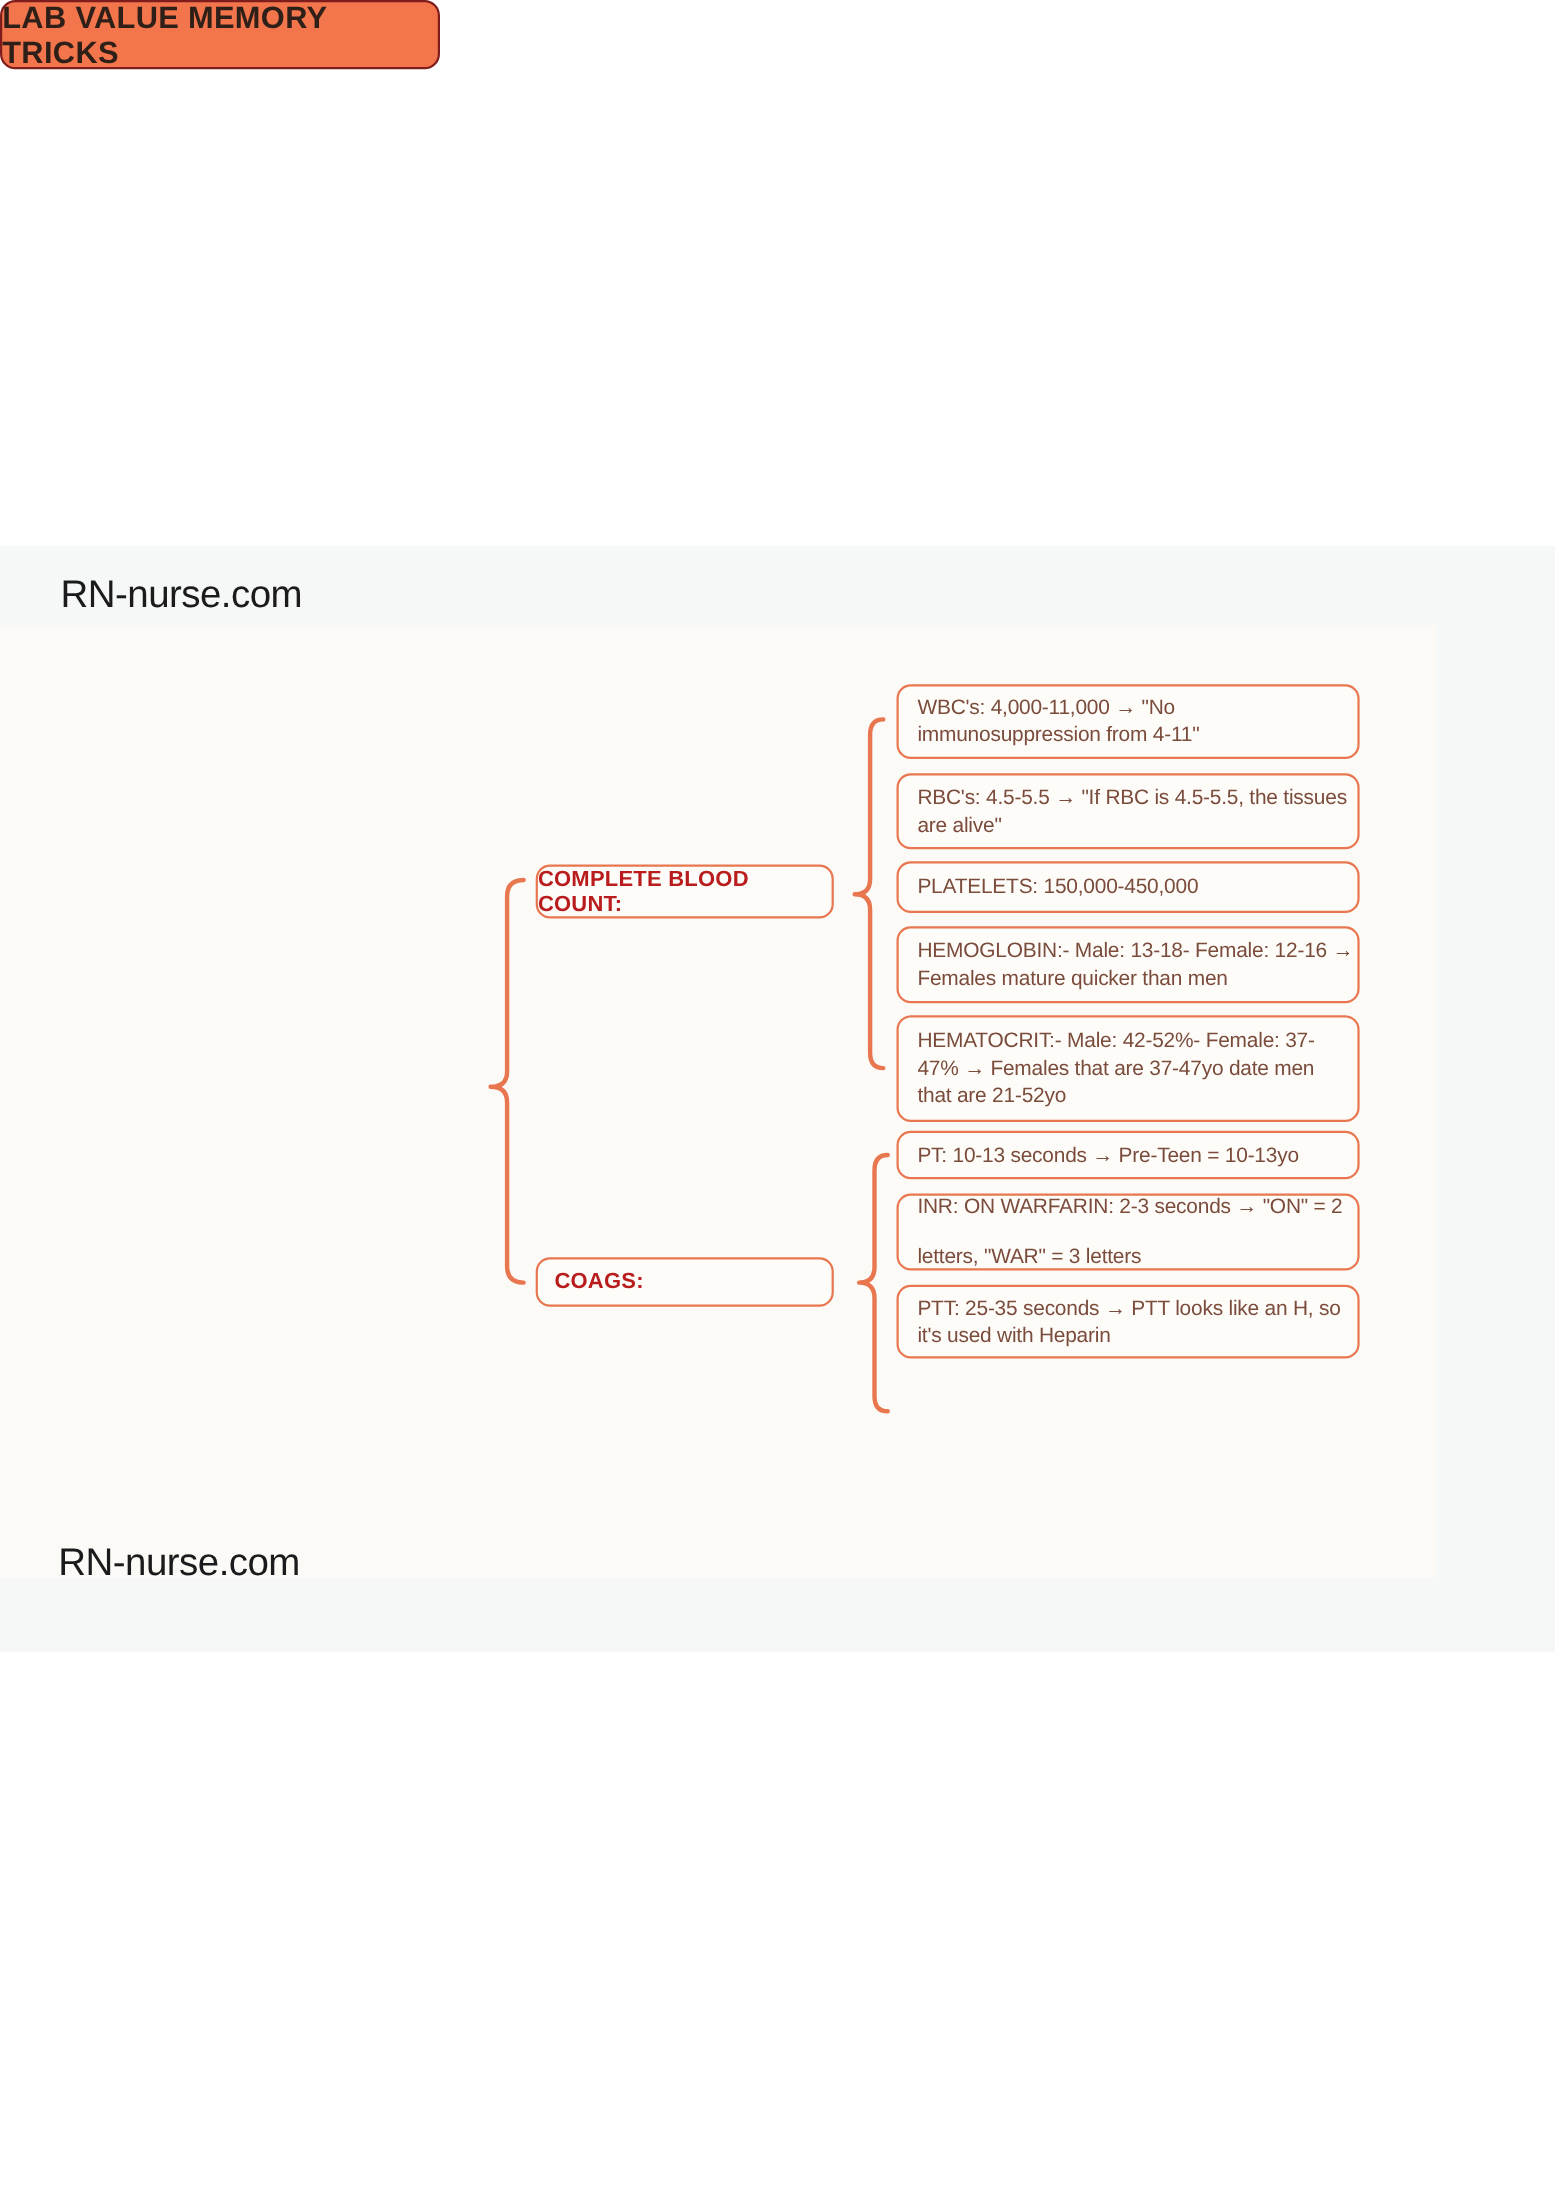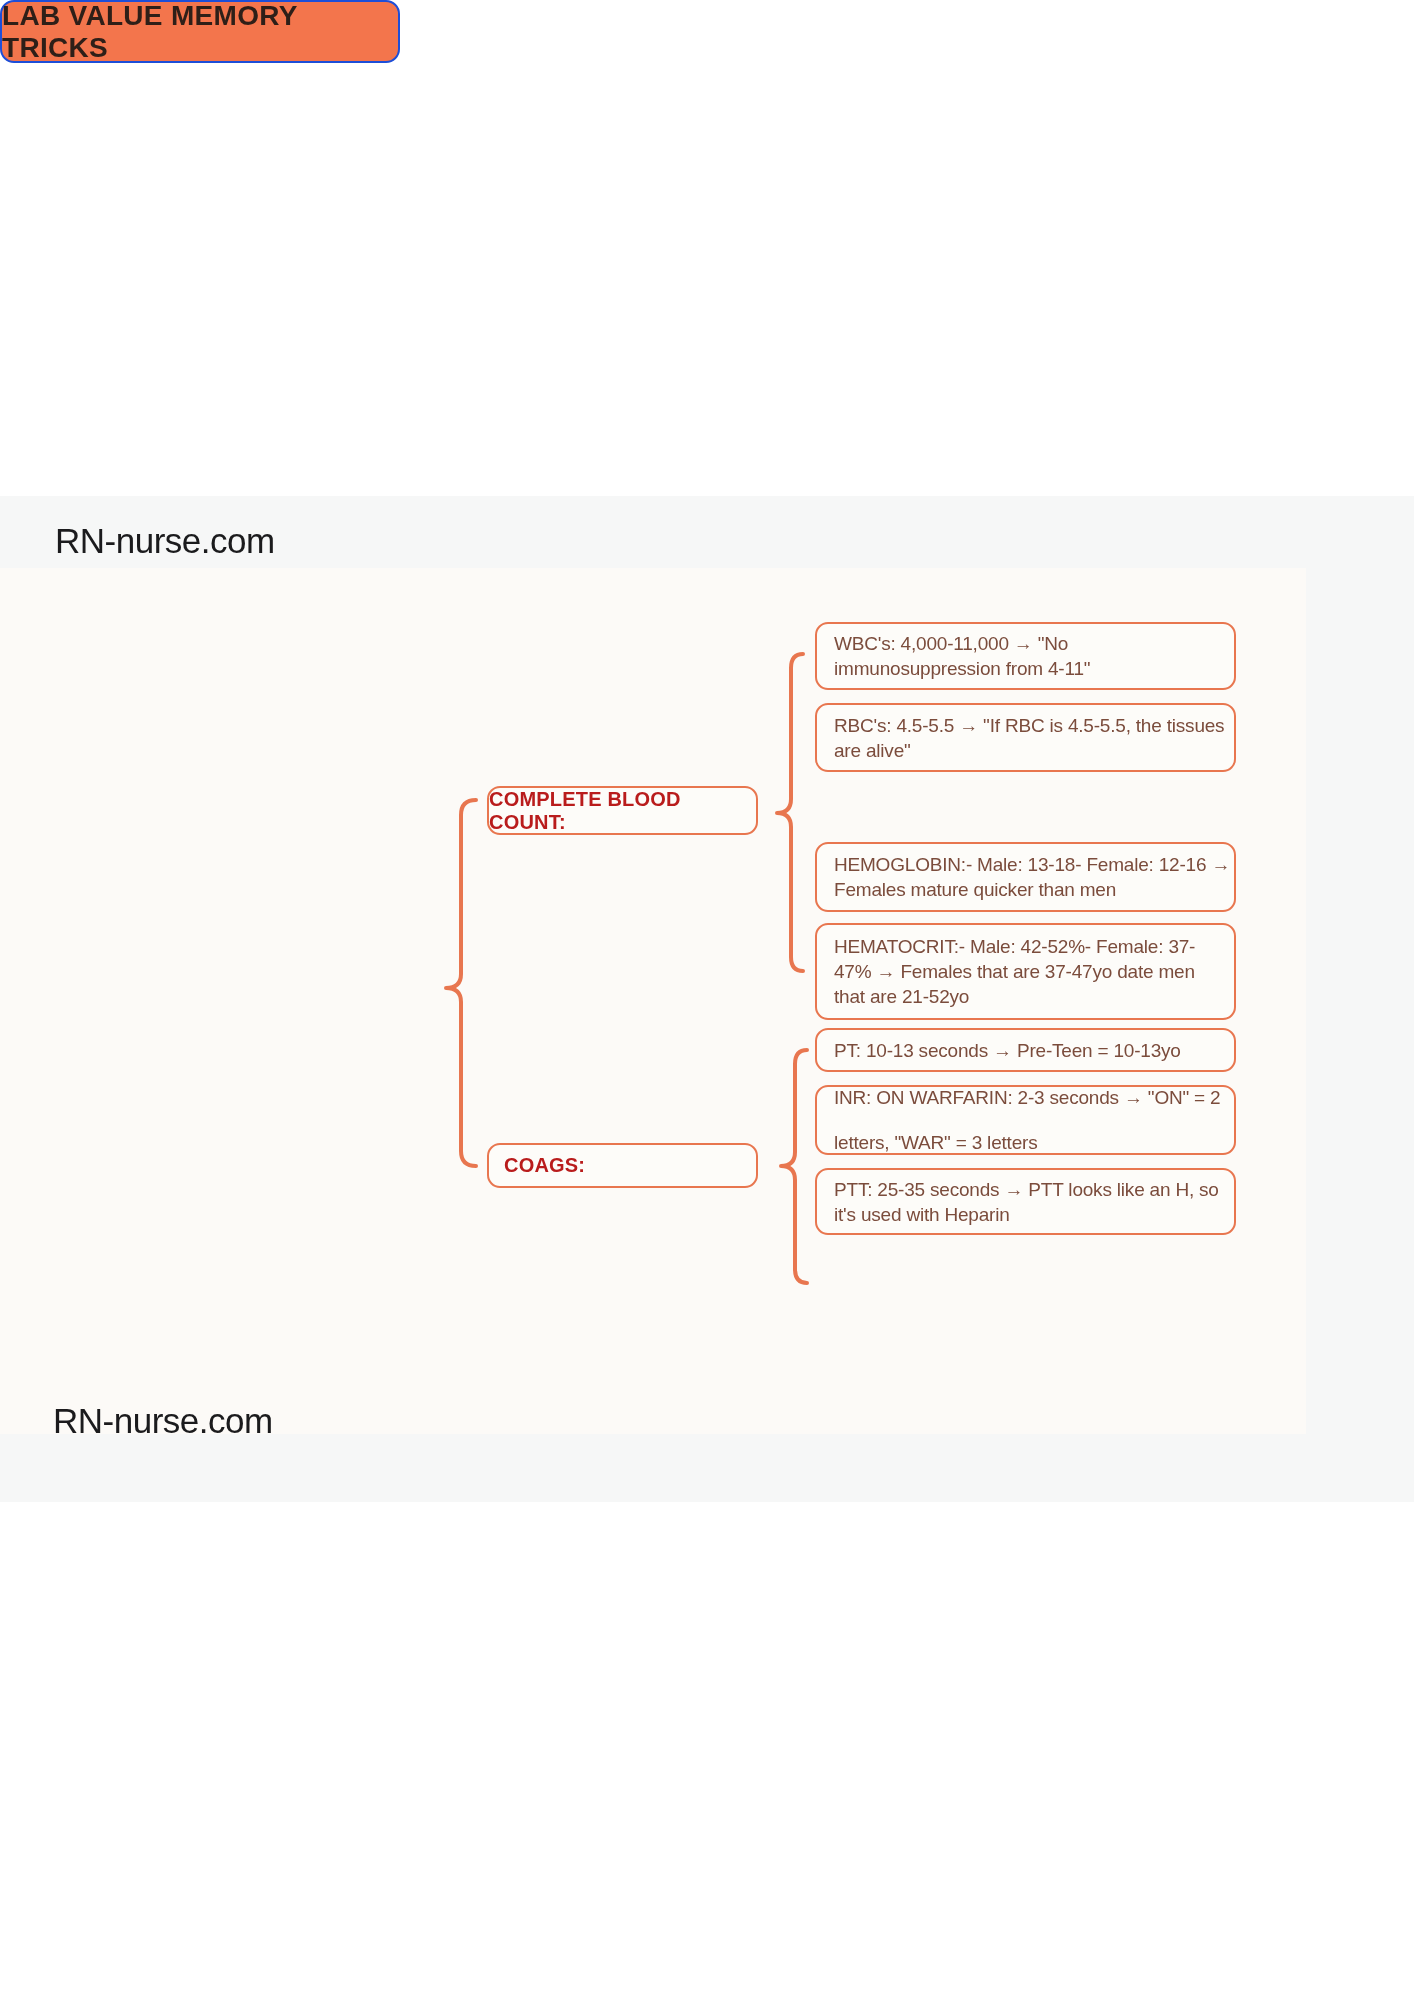--- a/index.html
+++ b/index.html
@@ -16,21 +16,21 @@
   .watermark.top{top:522px;}
   .watermark.bottom{left:53px;top:1402px;}
   .links{position:absolute;left:0;top:0;width:1414px;height:2000px;}
   .links path{fill:none;stroke:#e8764f;stroke-width:4;stroke-linecap:round;stroke-linejoin:round;}
   .node{
     position:absolute;box-sizing:border-box;background:#fdfcf9;
     border:2.5px solid #e8764f;border-radius:13px;color:#7b4c3c;
   }
   .root-node{
     left:36px;top:959px;width:396px;height:59px;border-radius:14px;
-    background:#f3754c;border:2px solid #1d4ed8;color:#2e1f18;
+    background:#f3754c;border:2px solid #7f1d1d;color:#2e1f18;
     display:flex;align-items:center;justify-content:center;
     font-size:28px;font-weight:700;letter-spacing:0.3px;
   }
   .branch-node{
     display:flex;align-items:center;font-size:20px;font-weight:700;
     letter-spacing:0.2px;color:#b91c1c;
   }
   .branch-cbc{left:487px;top:786px;width:271px;height:49px;justify-content:center;}
   .branch-coags{left:487px;top:1143px;width:271px;height:45px;padding-left:15px;}
   .leaf{
@@ -71,20 +71,23 @@
   <div class="node branch-node branch-coags">COAGS:</div>
 
   <div class="node leaf lf-wbc">
       <div class="ln">WBC's: 4,000-11,000 → "No</div>
       <div class="ln">immunosuppression from 4-11"</div>
     </div>
   <div class="node leaf lf-rbc">
       <div class="ln">RBC's: 4.5-5.5 → "If RBC is 4.5-5.5, the tissues</div>
       <div class="ln">are alive"</div>
     </div>
+  <div class="node leaf lf-plt">
+      <div class="ln">PLATELETS: 150,000-450,000</div>
+    </div>
   <div class="node leaf lf-hgb">
       <div class="ln">HEMOGLOBIN:- Male: 13-18- Female: 12-16 →</div>
       <div class="ln">Females mature quicker than men</div>
     </div>
   <div class="node leaf lf-hct">
       <div class="ln">HEMATOCRIT:- Male: 42-52%- Female: 37-</div>
       <div class="ln">47% → Females that are 37-47yo date men</div>
       <div class="ln">that are 21-52yo</div>
     </div>
   <div class="node leaf lf-pt">

